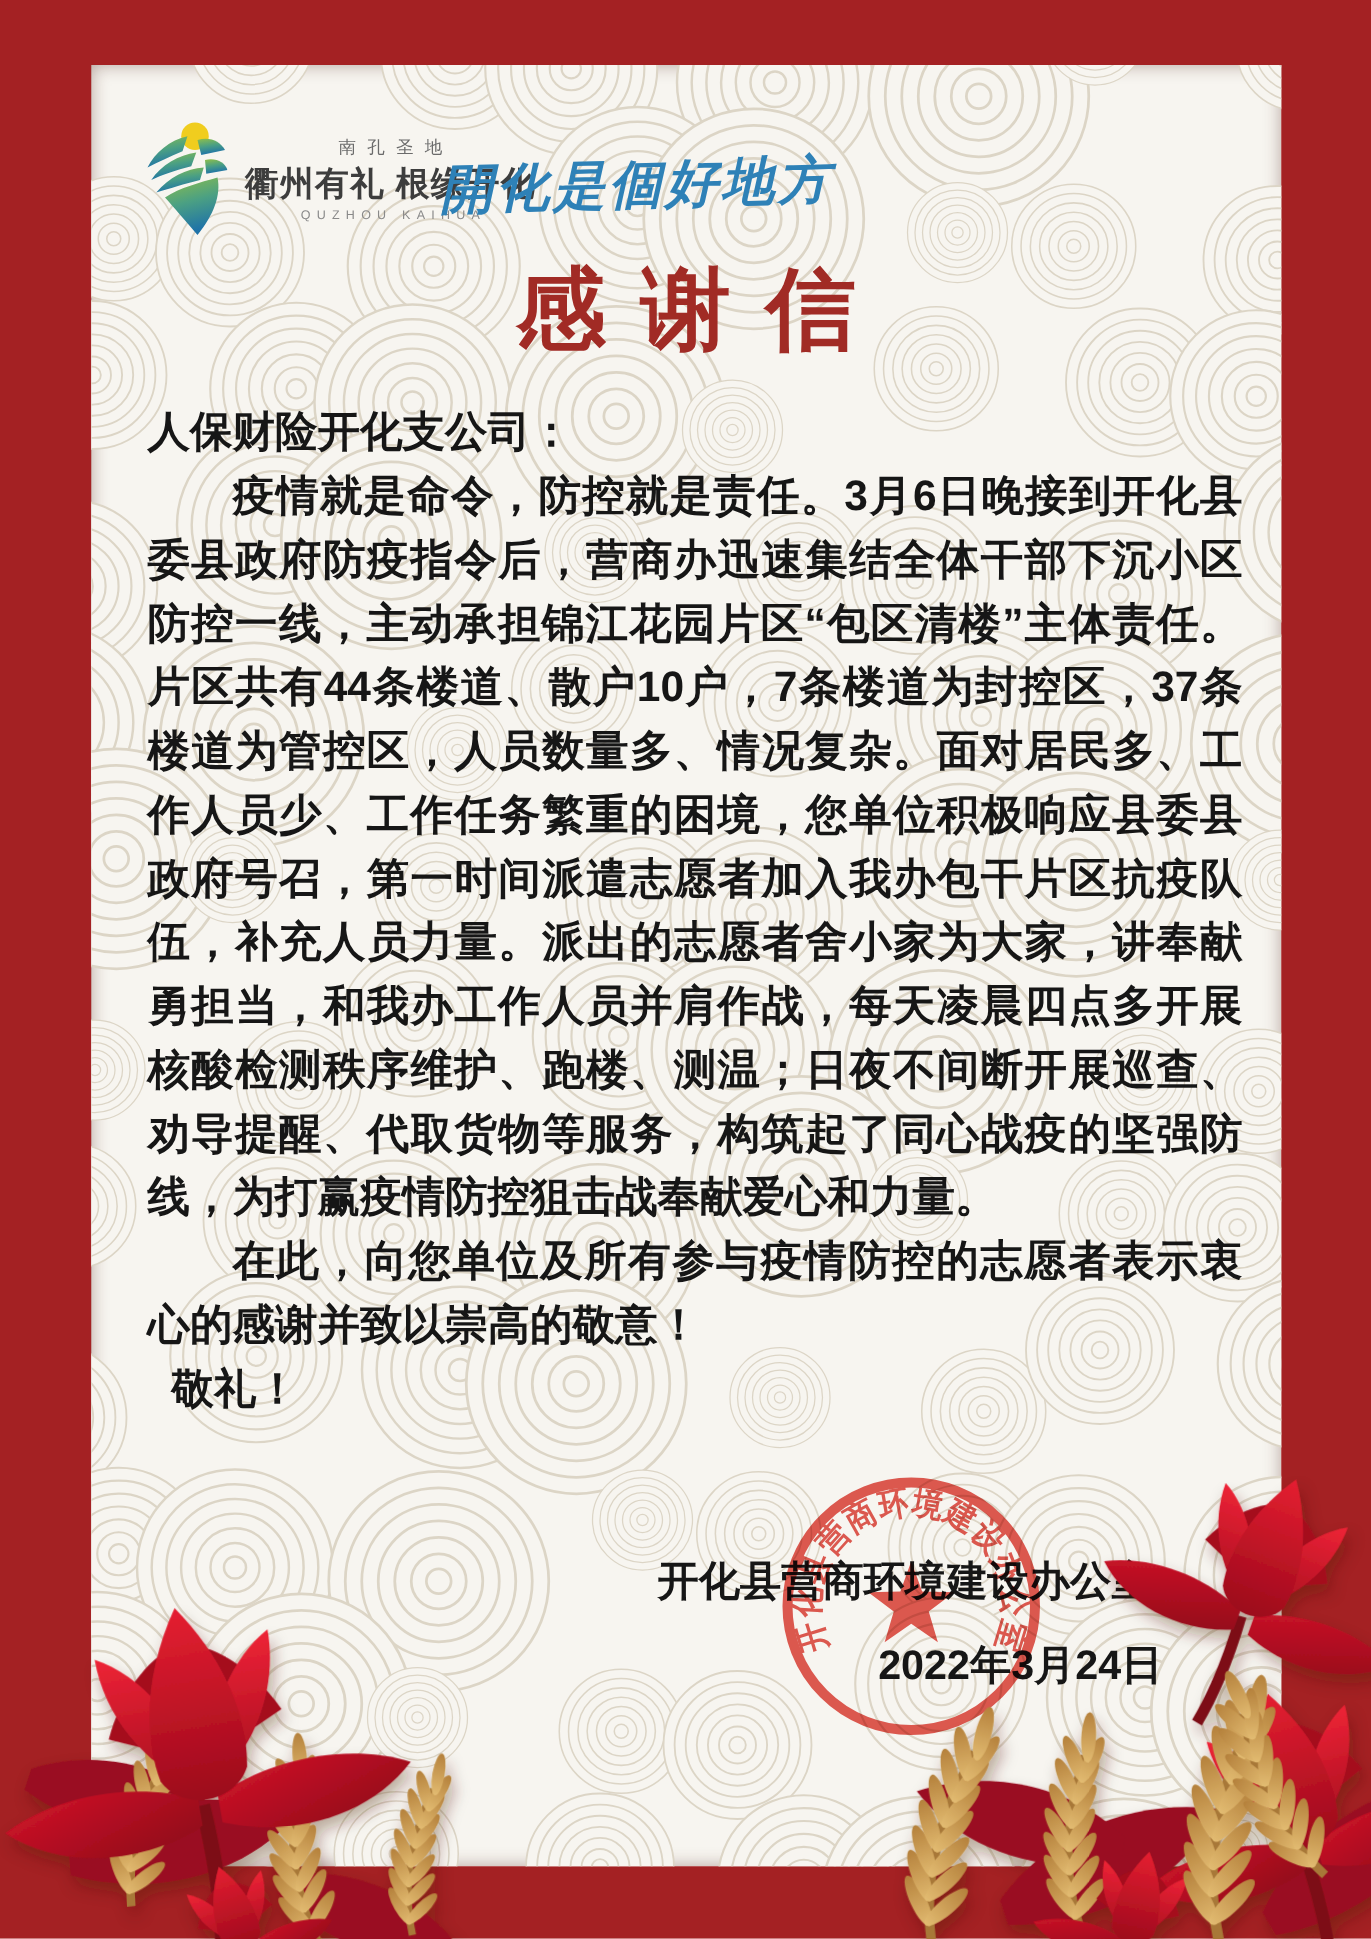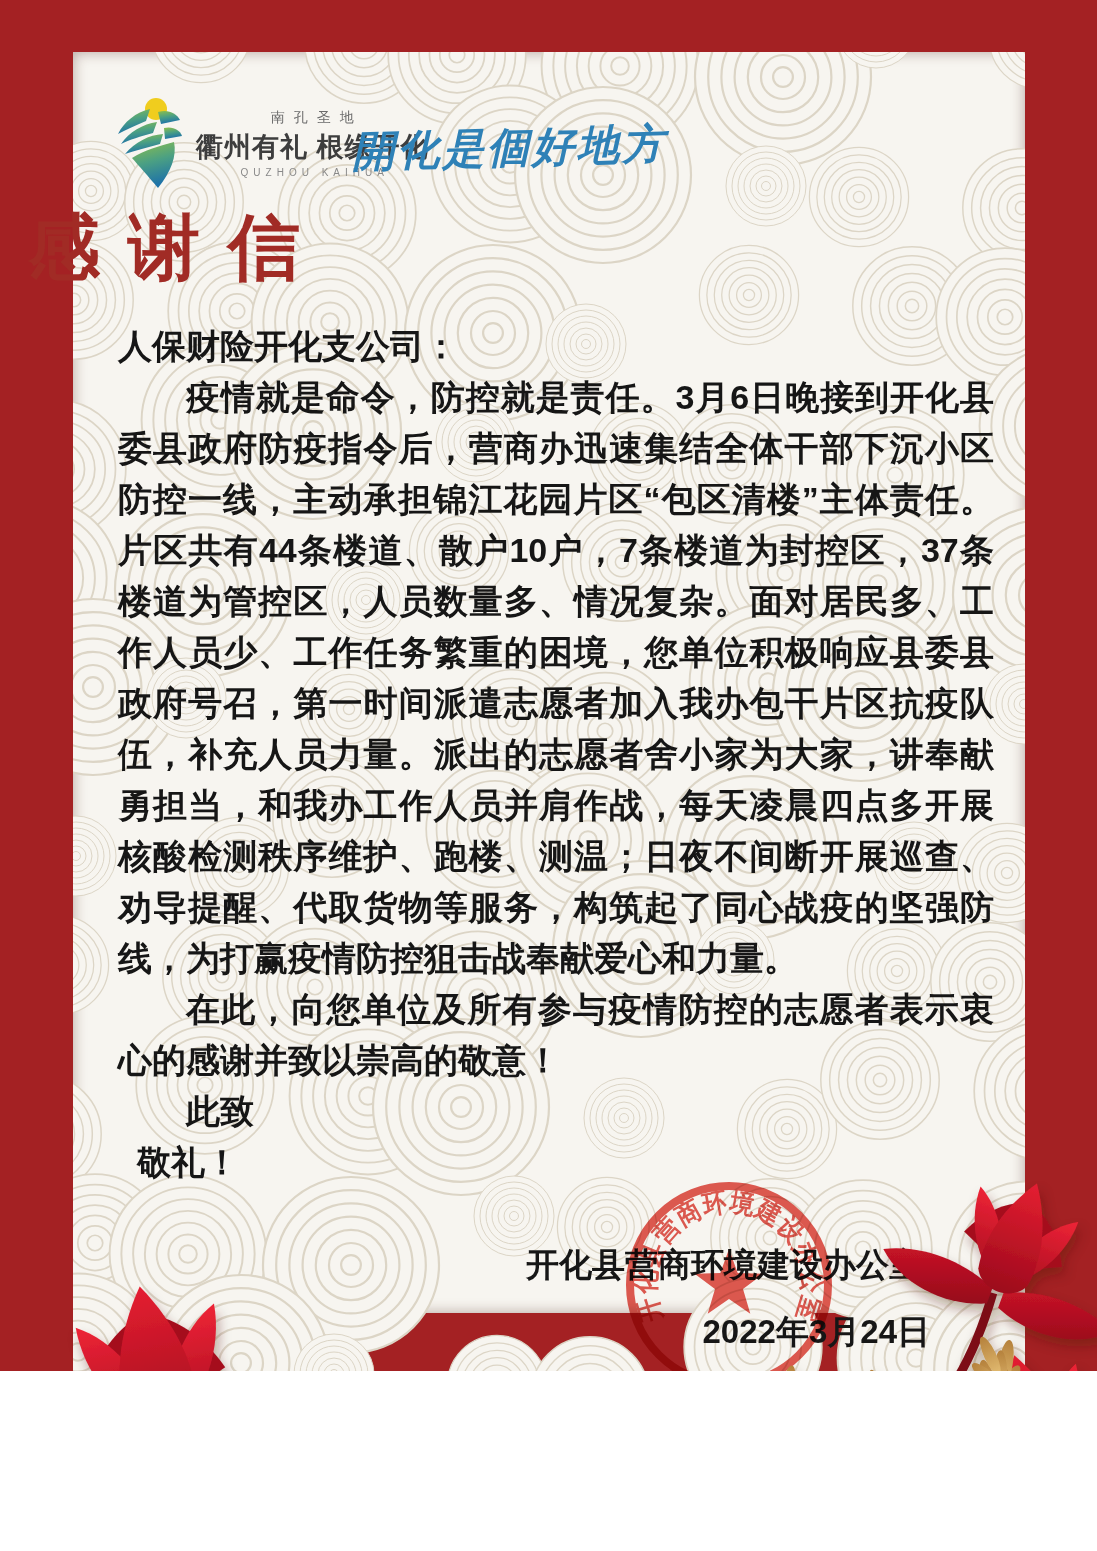--- a/index.html
+++ b/index.html
@@ -1,32 +1,32 @@
 <!DOCTYPE html>
 <html><head>
 <meta charset="utf-8">
 <style>
   html,body{margin:0;padding:0;}
   body{font-family:"Liberation Sans",sans-serif;}
-  .page{position:relative;width:1097px;height:1371px;background:#a42123;overflow:hidden;}
+  .page{position:relative;width:1097px;height:1551px;background:#a42123;overflow:hidden;}
   .sheet{position:absolute;left:73px;top:52px;right:72px;bottom:58px;background:#f7f5f0;
          box-shadow:inset 0 0 14px rgba(70,25,18,.38);z-index:1;}
   .sheet svg{position:absolute;left:0;top:0;}
 
   .brand-header{position:absolute;left:116px;top:96px;z-index:5;display:flex;align-items:center;}
   .logo-icon{width:66px;height:94px;flex:0 0 auto;}
   .logo-text{margin-left:14px;text-align:center;}
   .logo-tagline{font-size:14px;color:#6b6b6b;letter-spacing:9px;text-indent:9px;}
   .logo-title{font-size:27px;font-weight:700;color:#3d3d3d;letter-spacing:1px;margin-top:2px;}
   .logo-en{font-size:10px;color:#898989;letter-spacing:5px;text-indent:5px;margin-top:2px;}
   .calligraphy{position:absolute;left:352px;top:120px;z-index:5;font-family:"DejaVu Serif",serif;
          font-size:42px;font-style:italic;font-weight:700;color:#2e81b7;letter-spacing:3px;
          transform:rotate(-1.5deg);}
 
-  .page-title{position:absolute;left:0;top:200px;width:100%;margin:0;z-index:5;
+  .page-title{position:absolute;left:0;top:200px;width:100%;margin:0;text-align:center;z-index:5;
          font-family:"Liberation Serif",serif;font-weight:900;font-size:72px;color:#a12b25;
          letter-spacing:28px;text-indent:28px;}
 
   .letter{position:absolute;left:118px;top:321px;width:876px;z-index:5;
          font-size:34px;line-height:51px;color:#161616;font-weight:700;
          text-align:justify;text-justify:inter-character;}
   .letter p{margin:0;text-indent:68px;}
   .letter .salutation{text-indent:0;}
   .closing-cizhi{text-indent:68px;}
   .closing-jingli{text-indent:0;margin-left:19px;}
@@ -183,21 +183,20 @@
   </div>
 
   <div class="calligraphy">開化是個好地方</div>
 
   <h1 class="page-title">感谢信</h1>
 
   <div class="letter">
     <div class="salutation">人保财险开化支公司：</div>
     <p>疫情就是命令，防控就是责任。3月6日晚接到开化县委县政府防疫指令后，营商办迅速集结全体干部下沉小区防控一线，主动承担锦江花园片区“包区清楼”主体责任。片区共有44条楼道、散户10户，7条楼道为封控区，37条楼道为管控区，人员数量多、情况复杂。面对居民多、工作人员少、工作任务繁重的困境，您单位积极响应县委县政府号召，第一时间派遣志愿者加入我办包干片区抗疫队伍，补充人员力量。派出的志愿者舍小家为大家，讲奉献勇担当，和我办工作人员并肩作战，每天凌晨四点多开展核酸检测秩序维护、跑楼、测温；日夜不间断开展巡查、劝导提醒、代取货物等服务，构筑起了同心战疫的坚强防线，为打赢疫情防控狙击战奉献爱心和力量。</p>
     <p>在此，向您单位及所有参与疫情防控的志愿者表示衷心的感谢并致以崇高的敬意！</p>
-    <div class="closing-cizhi">此致</div>
     <div class="closing-jingli">敬礼！</div>
   </div>
 
   <div class="signature">
     <div class="sig-org">开化县营商环境建设办公室</div>
     <div class="sig-date">2022年3月24日</div>
   </div>
 
   <svg class="stamp" viewBox="0 0 230 230">
     <circle cx="115" cy="115" r="99" fill="none" stroke="#de443b" stroke-width="8"></circle>

